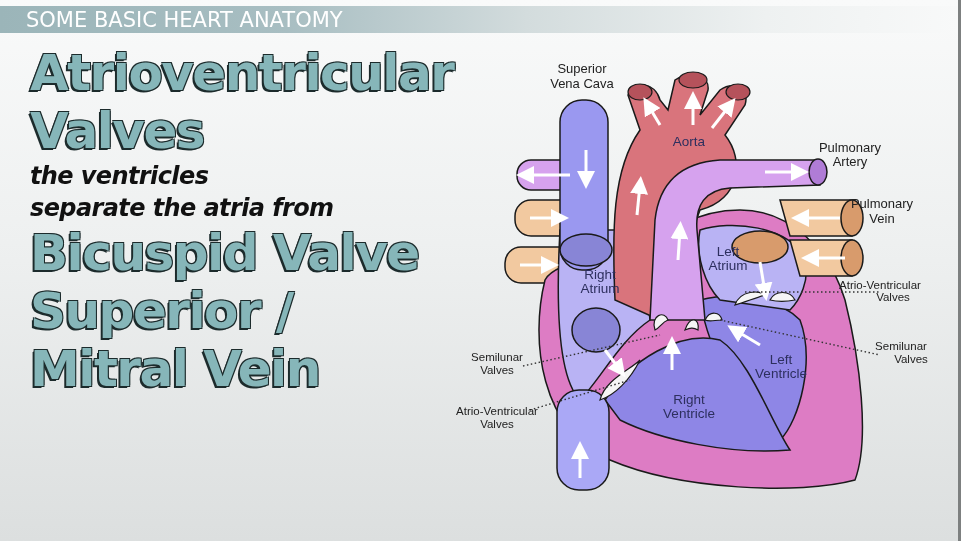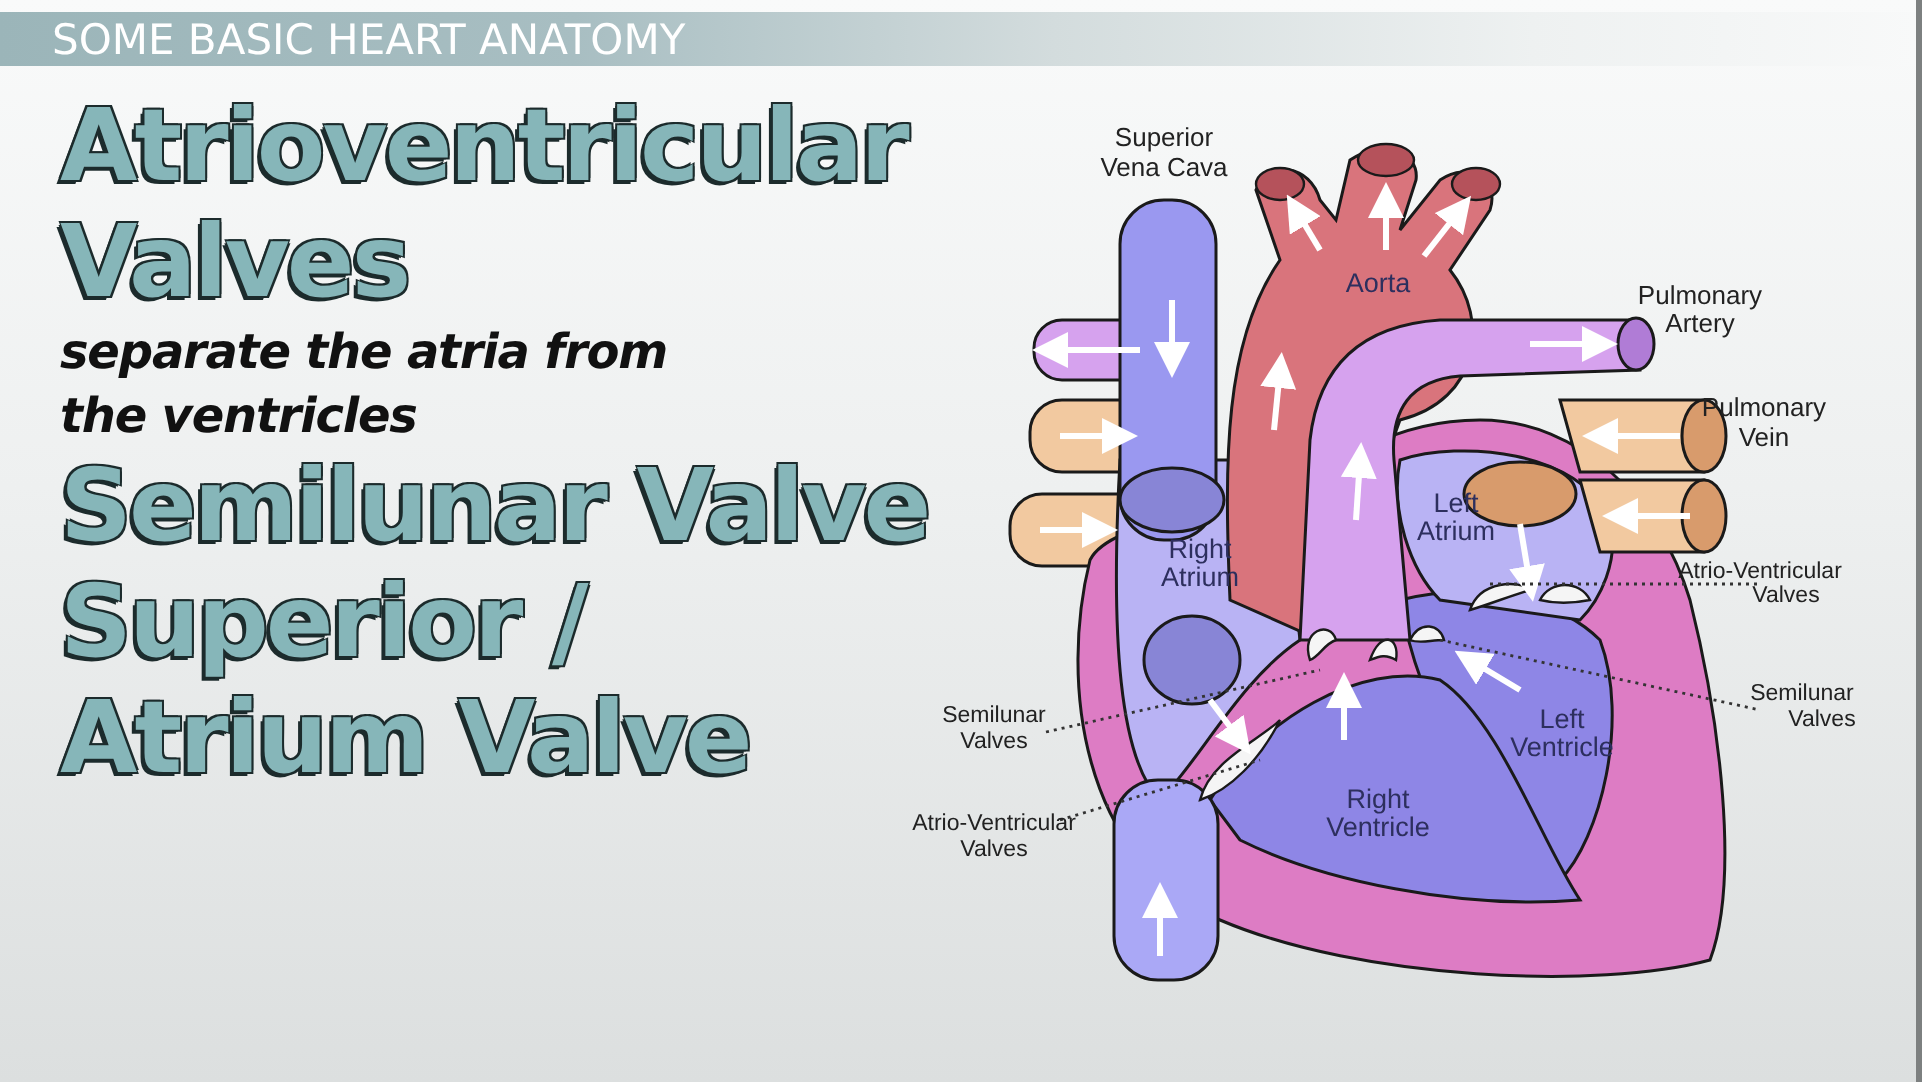--- a/index.html
+++ b/index.html
@@ -39,25 +39,25 @@
 <body>
 
 <div class="header-bar">
   <span class="header-title">SOME BASIC HEART ANATOMY</span>
 </div>
 <div class="right-edge"></div>
 
 <div class="text-col">
   <span class="big">Atrioventricular</span>
   <span class="big">Valves</span>
+  <span class="sub">the ventricles</span>
   <span class="sub">separate the atria from</span>
-  <span class="sub">the ventricles</span>
-  <span class="big">Semilunar Valve</span>
+  <span class="big">Bicuspid Valve</span>
   <span class="big">Superior /</span>
-  <span class="big">Atrium Valve</span>
+  <span class="big">Mitral Vein</span>
 </div>
 
 <svg class="diagram" viewBox="440 40 521 500" width="521" height="500">
   <defs>
     <marker id="ah" markerWidth="6" markerHeight="6" refX="3" refY="3" orient="auto">
       <path d="M0,0 L6,3 L0,6 z" fill="#ffffff"></path>
     </marker>
   </defs>
 
   <g stroke="#1a1a1a" stroke-width="1.5">

